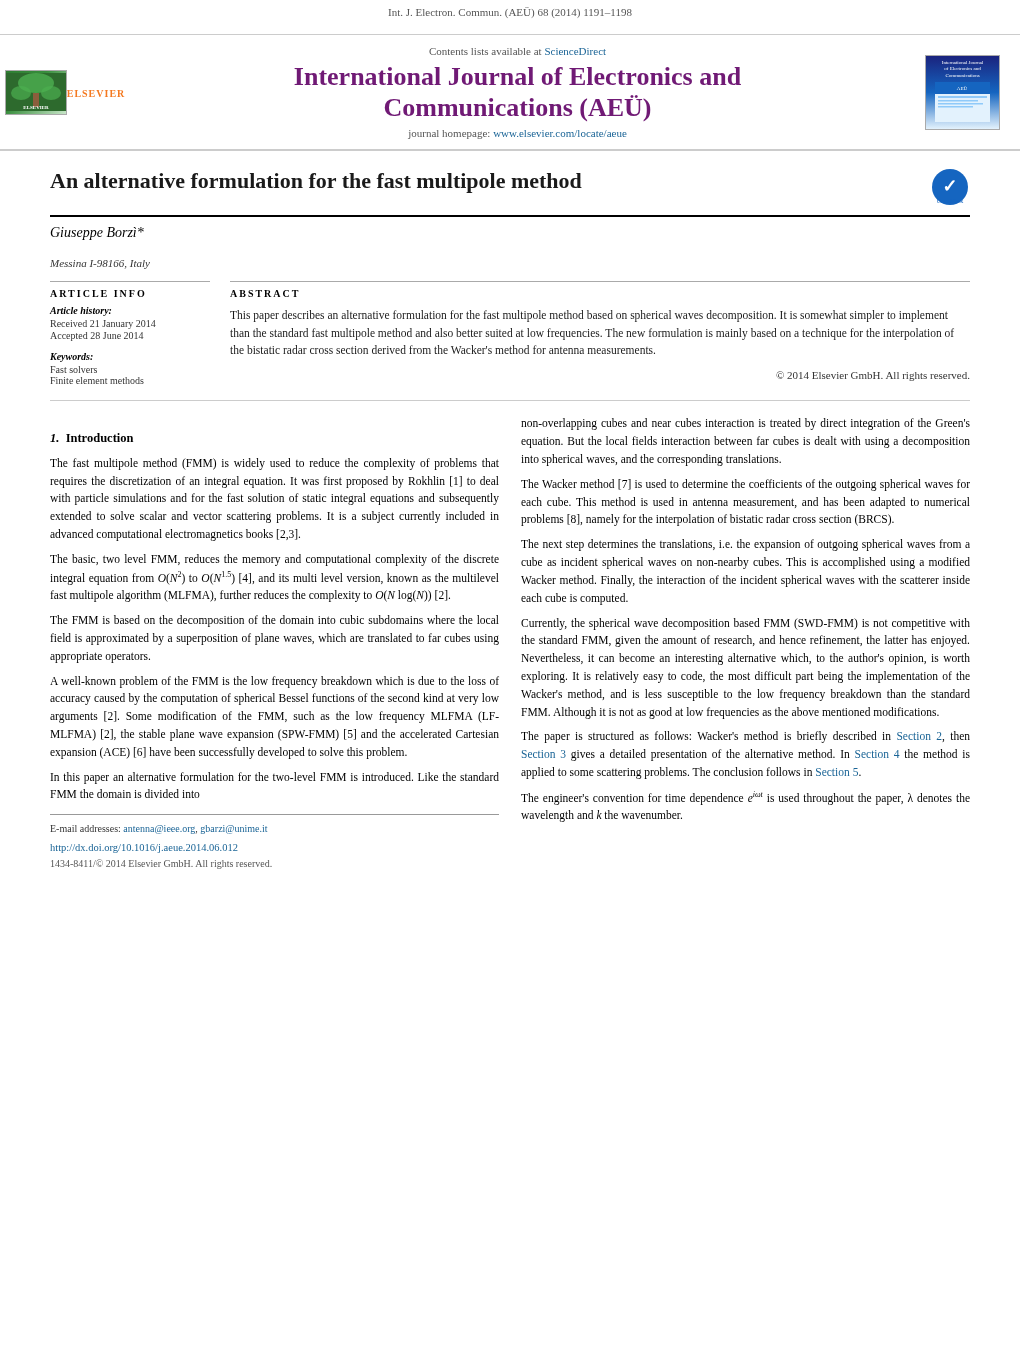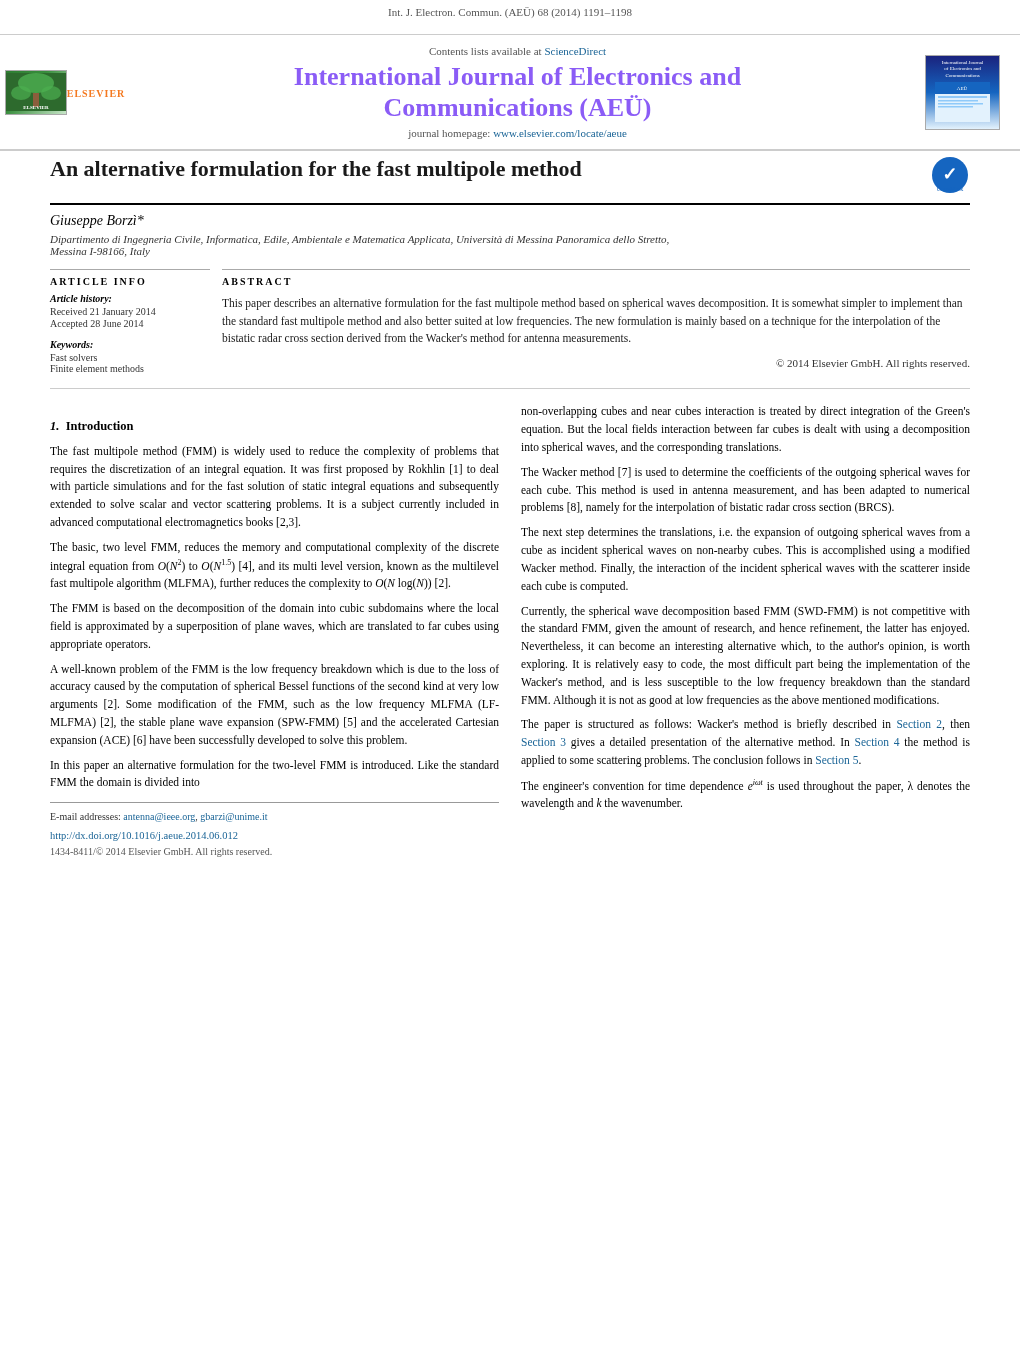--- a/index.html
+++ b/index.html
@@ -62,21 +62,21 @@
       color: #555;
       margin-bottom: 4px;
     }
     .header-center .contents-line a {
       color: #1a6496;
       text-decoration: none;
     }
     .header-center .journal-title {
       font-size: 26px;
       font-weight: bold;
-      color: #8b5cf6;
+      color: #701a75;
       line-height: 1.2;
       margin-bottom: 4px;
     }
     .header-center .homepage-line {
       font-size: 11px;
       color: #555;
       font-family: Liberation Serif, serif;
     }
     .header-center .homepage-line a {
       color: #1a6496;
@@ -97,21 +97,21 @@
       position: relative;
     }
     .journal-thumb .thumb-text {
       font-size: 5px;
       color: #fff;
       text-align: center;
       line-height: 1.3;
     }
 
     .paper-content {
-      padding: 4px 50px 20px 50px;
+      padding: 16px 50px 20px 50px;
     }
 
     .paper-title-section {
       display: flex;
       align-items: flex-start;
       justify-content: space-between;
       border-bottom: 2px solid #000;
       padding-bottom: 8px;
       margin-bottom: 8px;
     }
@@ -137,21 +137,21 @@
     }
     .affiliation {
       font-size: 11px;
       font-style: italic;
       color: #333;
       margin-bottom: 12px;
     }
 
     .article-body {
       display: flex;
-      gap: 12px;
+      gap: 20px;
     }
     .article-info {
       width: 160px;
       flex-shrink: 0;
       border-top: 1px solid #aaa;
       padding-top: 6px;
     }
     .article-info h4 {
       font-size: 10px;
       font-weight: bold;
@@ -335,21 +335,21 @@
         <text x="20" y="36" font-size="6" fill="#1565c0" text-anchor="middle">CrossMark</text>
       </svg>
     </div>
   </div>
 
   <div class="author-name">
     <span>Giuseppe Borzì*</span>
   </div>
 
   <div class="affiliation">
-    <span>Dipartimento di Ingegneria Civile, Informatica, Edile, Ambientale e Matematica Applicata, Università di Messina Panoramica dello Stretto,</span><br>
+    <br>
     <span>Messina I-98166, Italy</span>
   </div>
 
   <div class="article-body">
 
     <div class="article-info">
       <h4>ARTICLE INFO</h4>
       <div class="subsection-title">Article history:</div>
       <div class="info-line">Received 21 January 2014</div>
       <div class="info-line">Accepted 28 June 2014</div>

